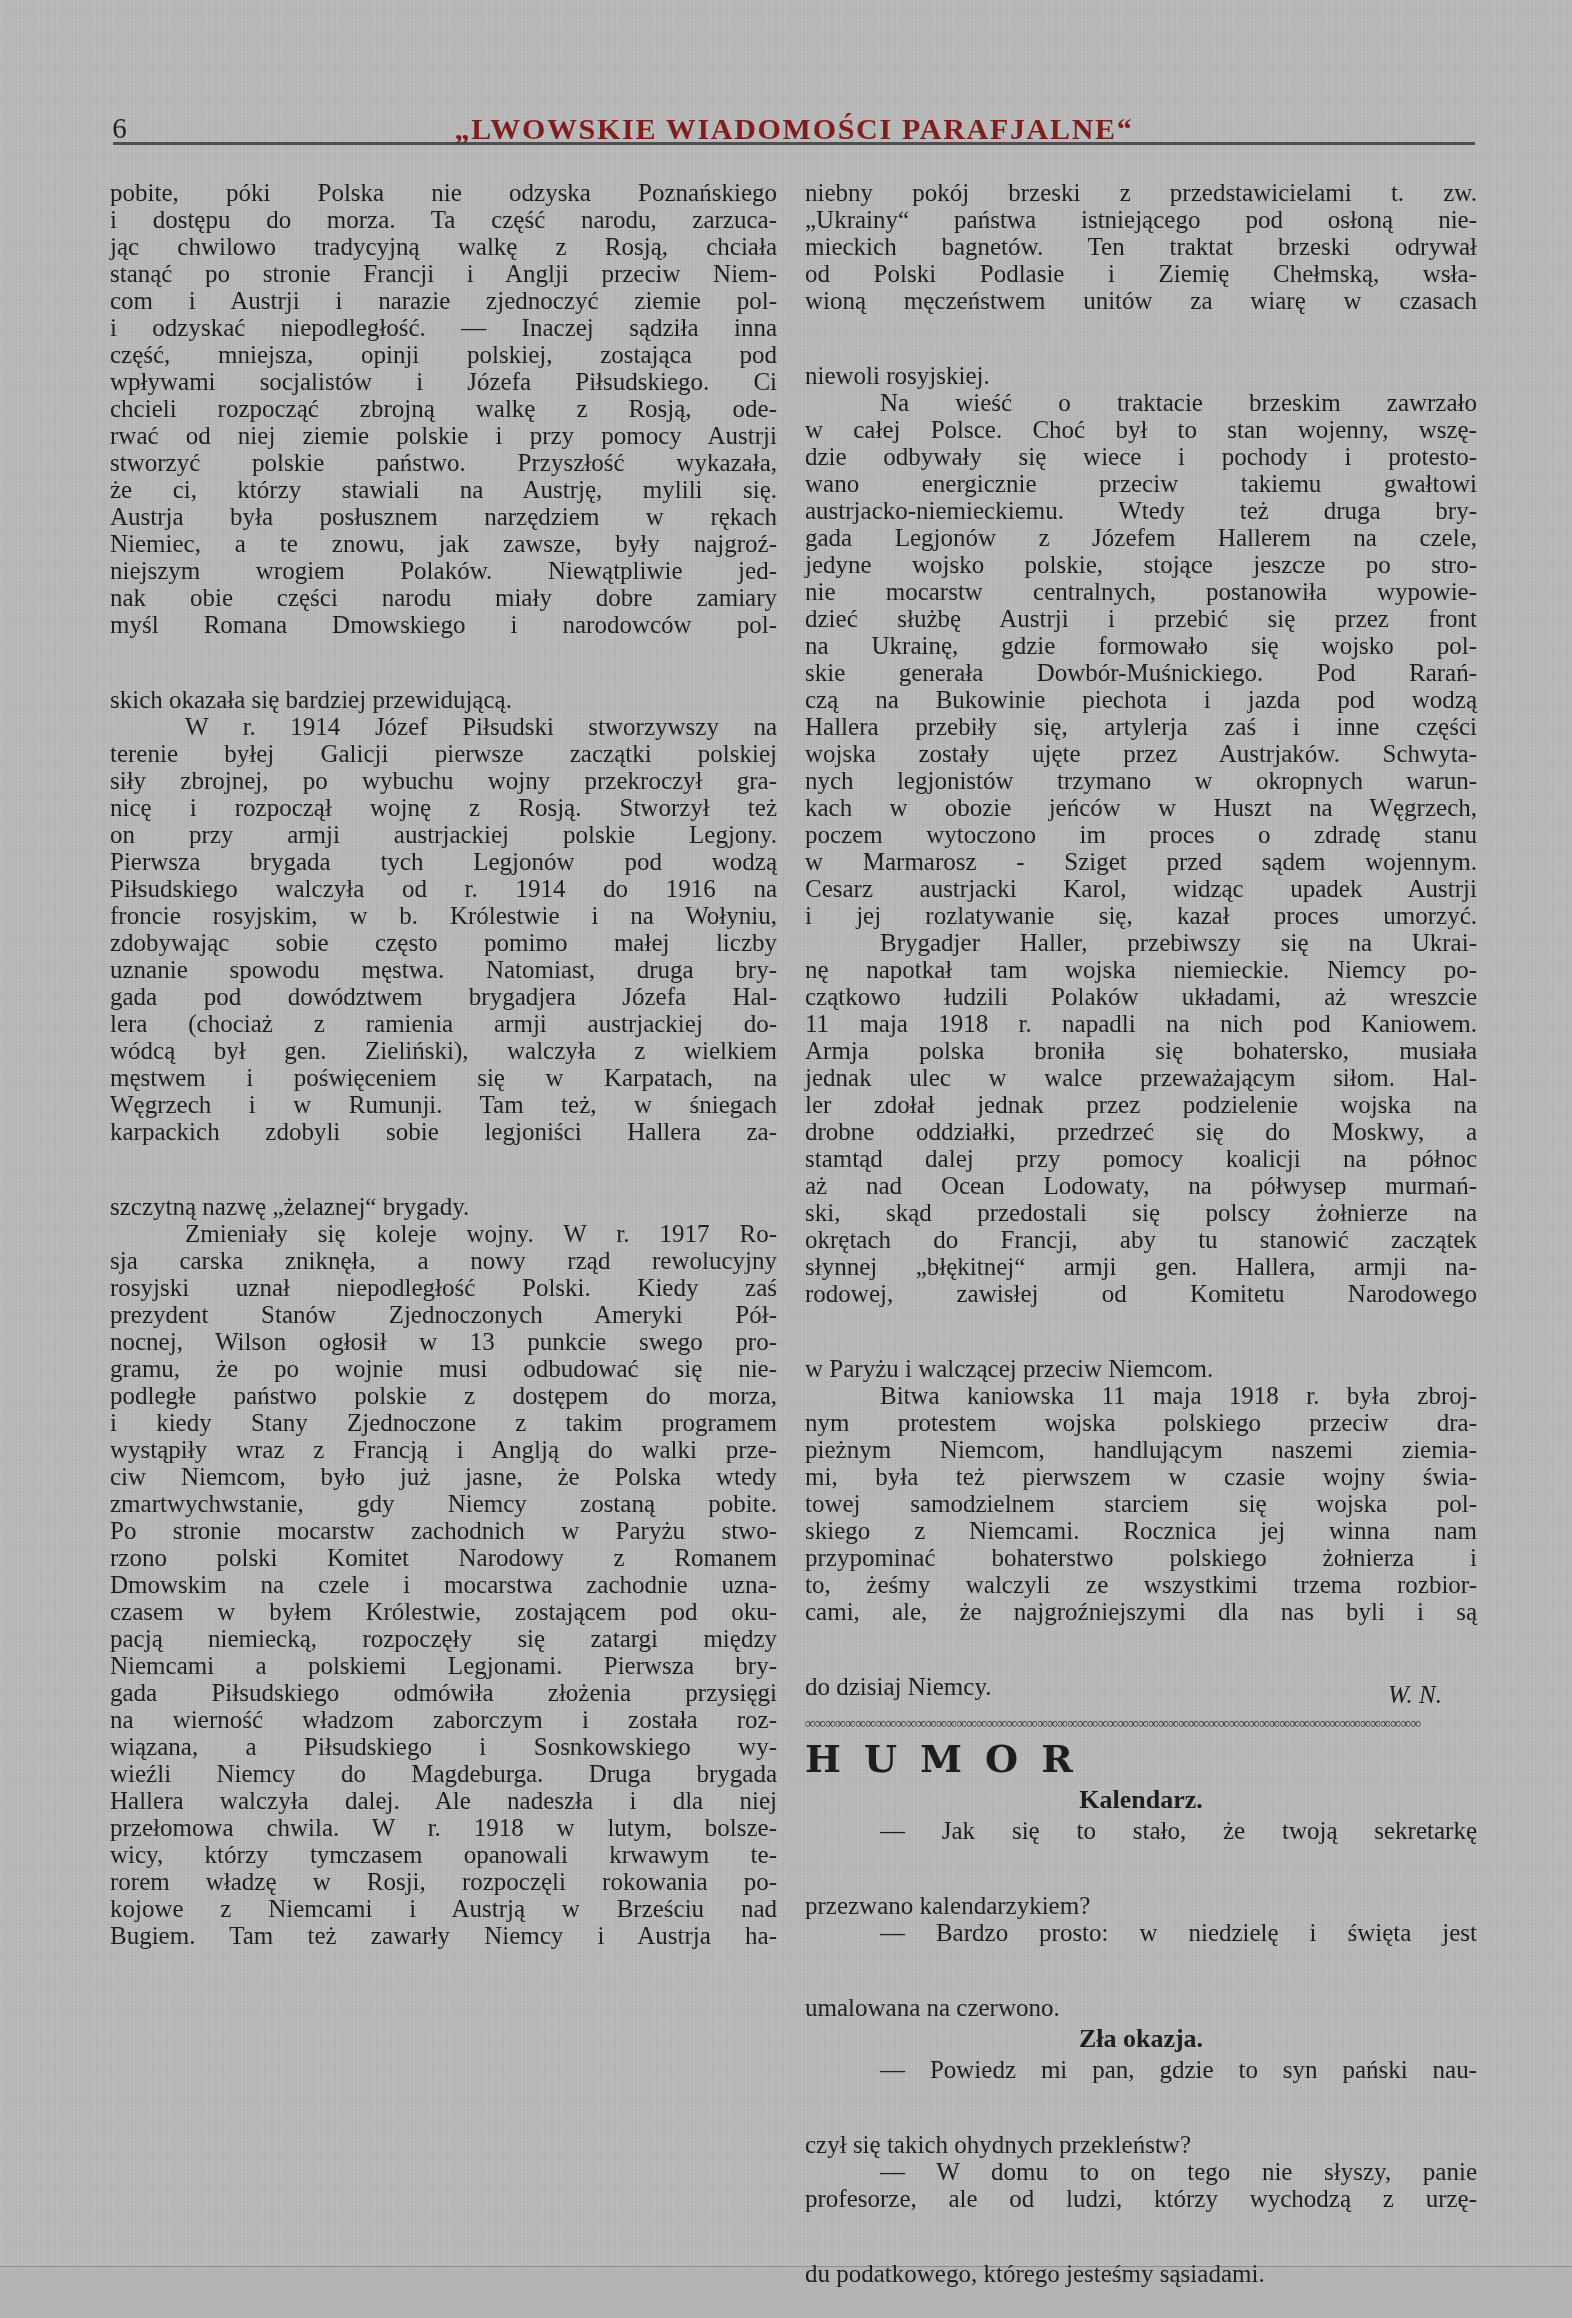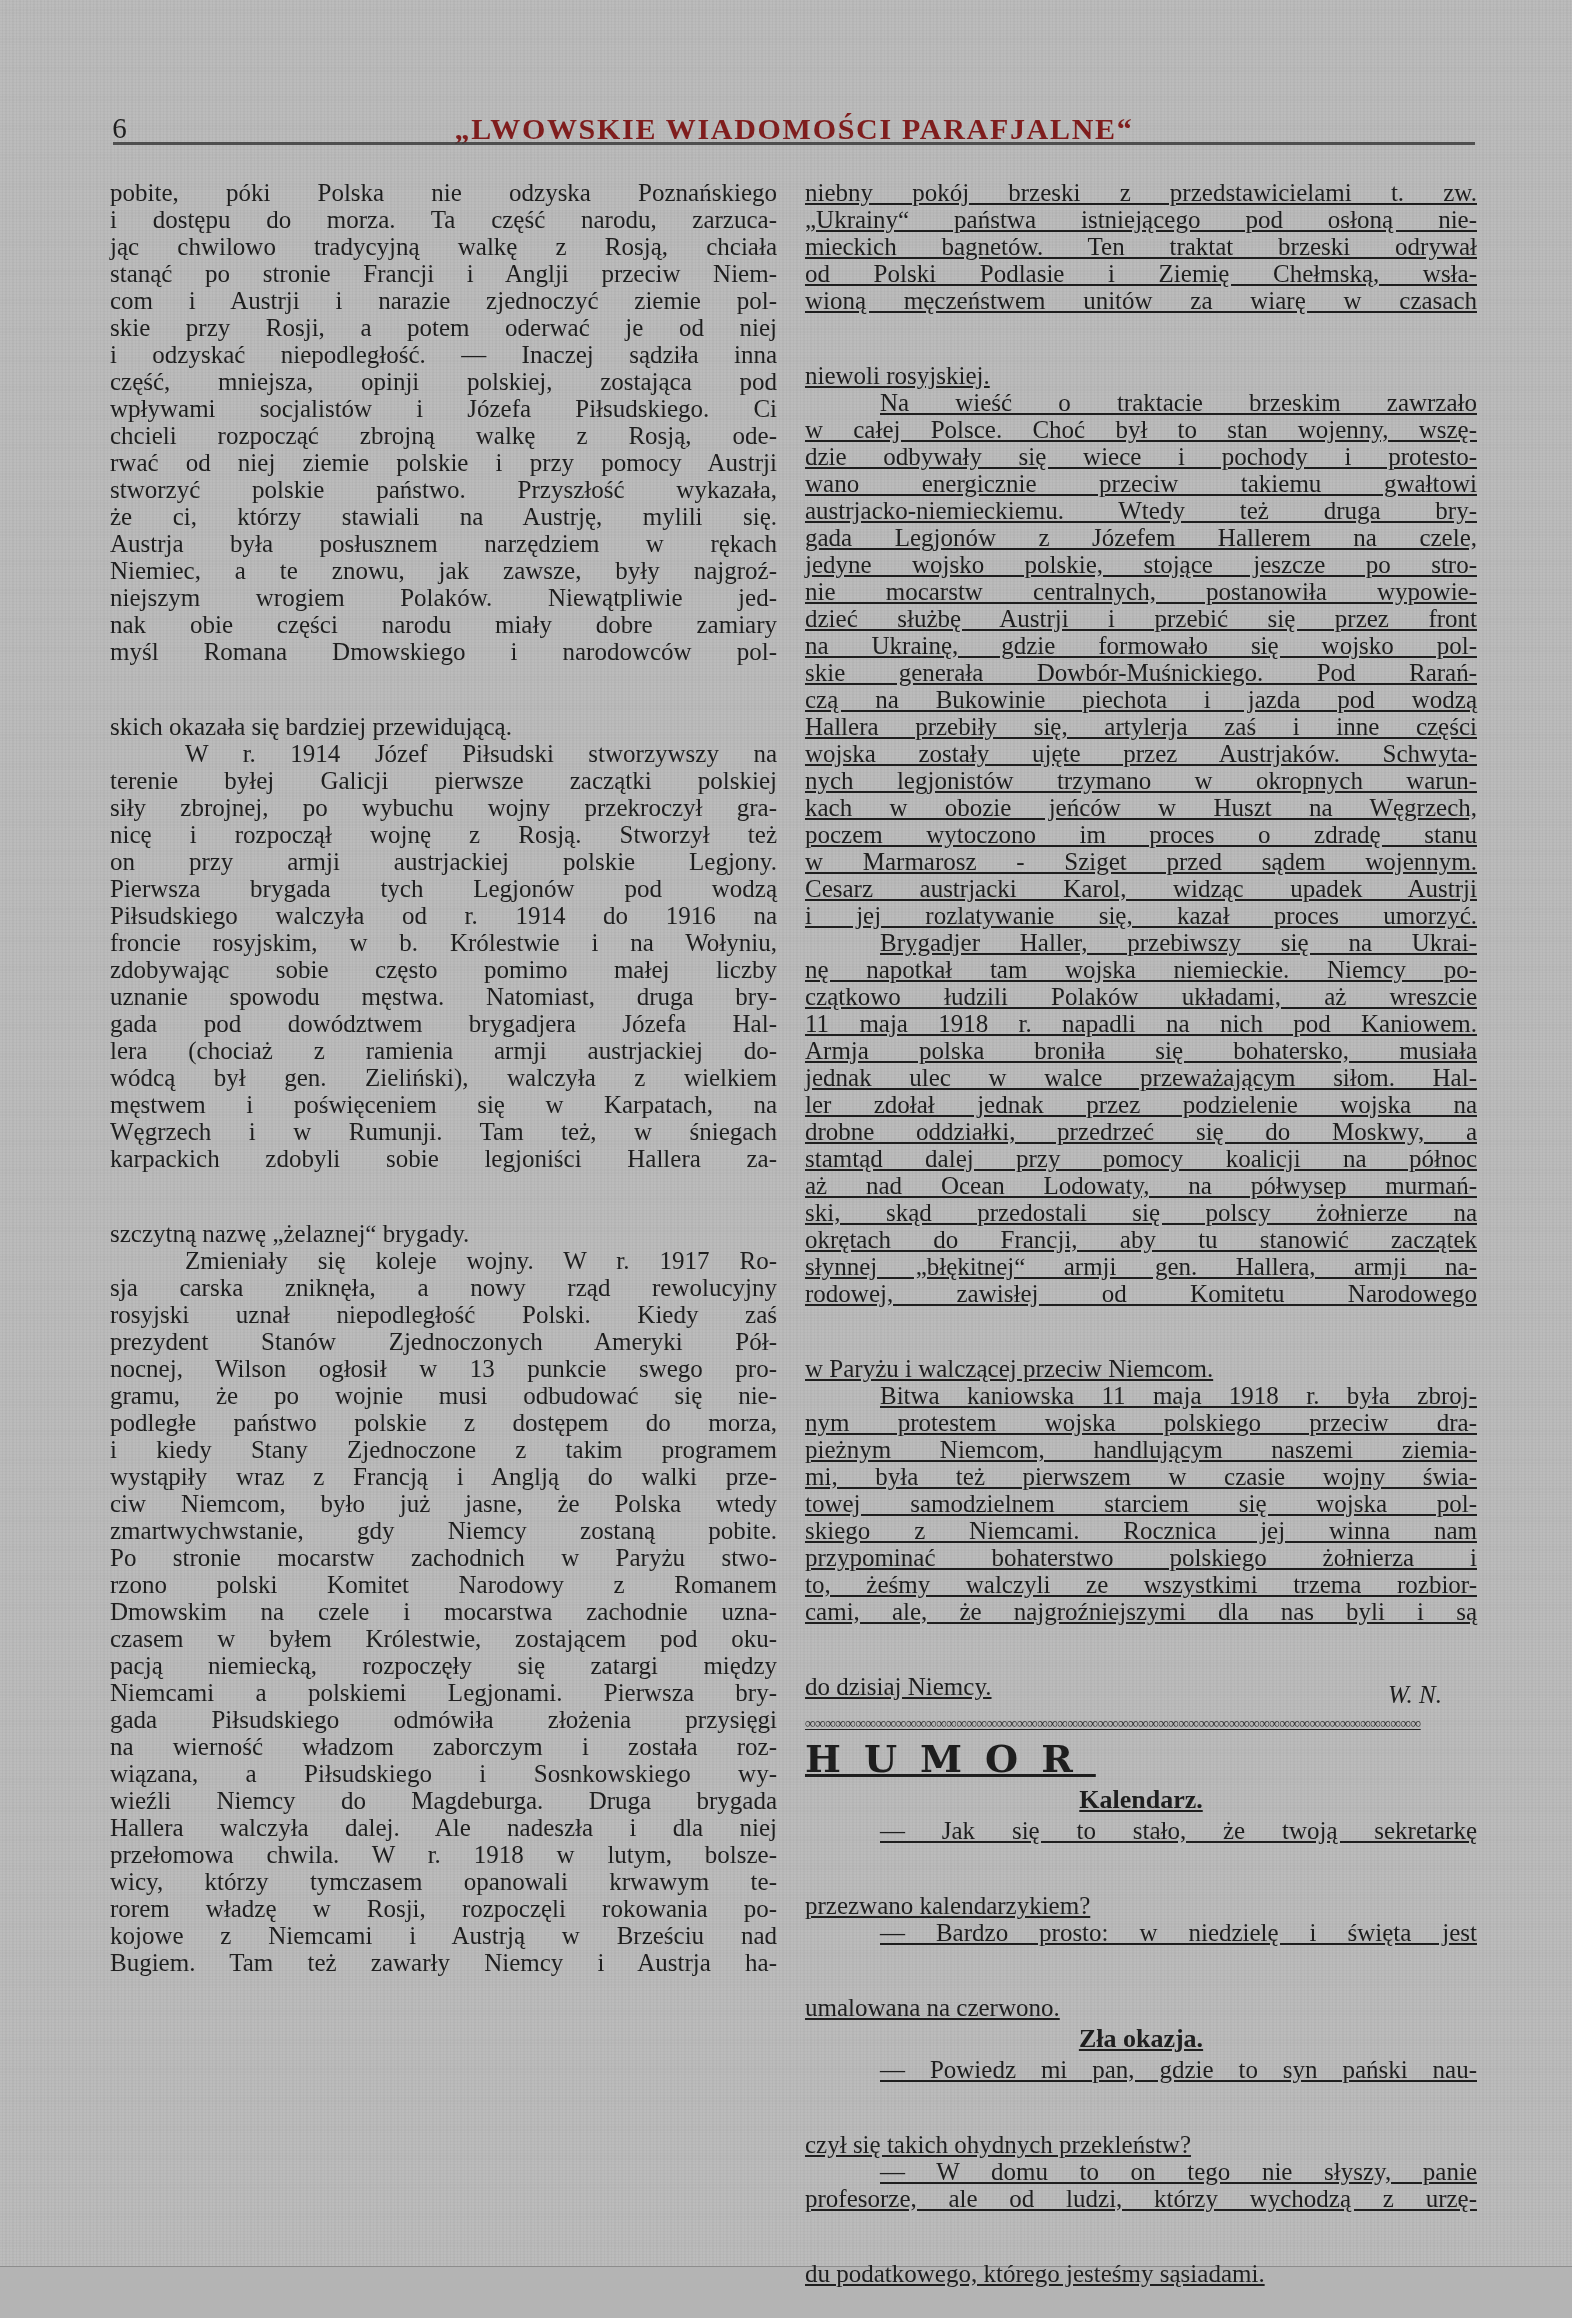--- a/index.html
+++ b/index.html
@@ -42,21 +42,21 @@
     opacity: 0.85;
   }
   .column {
     position: absolute; top: 179px;
     width: 667px;
     font-size: 25px;
     line-height: 27px;
     text-align: justify;
   }
   .col-left { left: 110px; }
-  .col-right { left: 805px; width: 672px; text-decoration: underline; }
+  .col-right { left: 805px; width: 672px; }
   .line {
     display: block; height: 27px; white-space: nowrap;
     text-align: justify; text-align-last: justify;
   }
   .line.last { text-align-last: left; margin-top: 48px; }
   .line.indent { padding-left: 75px; }
   .signature-line { position: relative; }
   .signature {
     position: absolute; right: 35px; top: 8px;
     font-style: italic;
@@ -87,21 +87,20 @@
   <div class="masthead">„LWOWSKIE WIADOMOŚCI PARAFJALNE“</div>
 </div>
 <div class="header-rule"></div>
 
 <div class="column col-left" id="left-col">
     <span class="line">pobite, póki Polska nie odzyska Poznańskiego</span>
     <span class="line">i dostępu do morza. Ta część narodu, zarzuca-</span>
     <span class="line">jąc chwilowo tradycyjną walkę z Rosją, chciała</span>
     <span class="line">stanąć po stronie Francji i Anglji przeciw Niem-</span>
     <span class="line">com i Austrji i narazie zjednoczyć ziemie pol-</span>
-    <span class="line">skie przy Rosji, a potem oderwać je od niej</span>
     <span class="line">i odzyskać niepodległość. — Inaczej sądziła inna</span>
     <span class="line">część, mniejsza, opinji polskiej, zostająca pod</span>
     <span class="line">wpływami socjalistów i Józefa Piłsudskiego. Ci</span>
     <span class="line">chcieli rozpocząć zbrojną walkę z Rosją, ode-</span>
     <span class="line">rwać od niej ziemie polskie i przy pomocy Austrji</span>
     <span class="line">stworzyć polskie państwo. Przyszłość wykazała,</span>
     <span class="line">że ci, którzy stawiali na Austrję, mylili się.</span>
     <span class="line">Austrja była posłusznem narzędziem w rękach</span>
     <span class="line">Niemiec, a te znowu, jak zawsze, były najgroź-</span>
     <span class="line">niejszym wrogiem Polaków. Niewątpliwie jed-</span>

